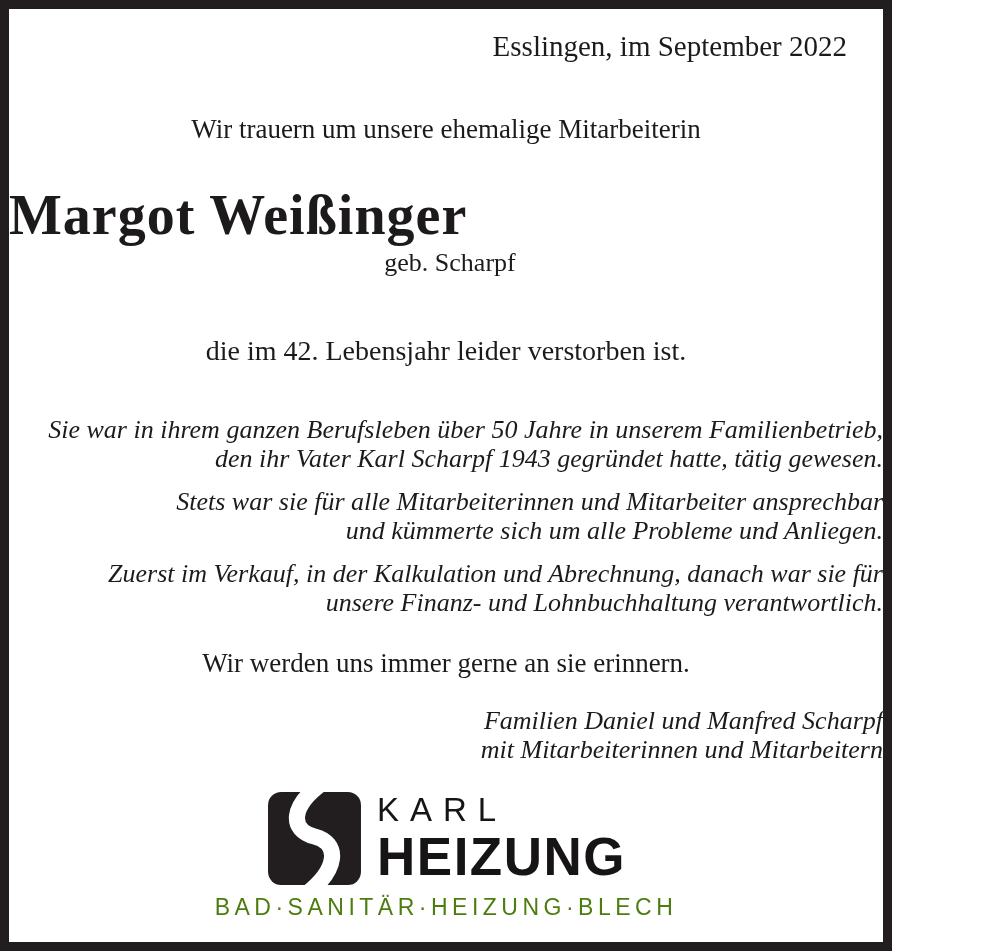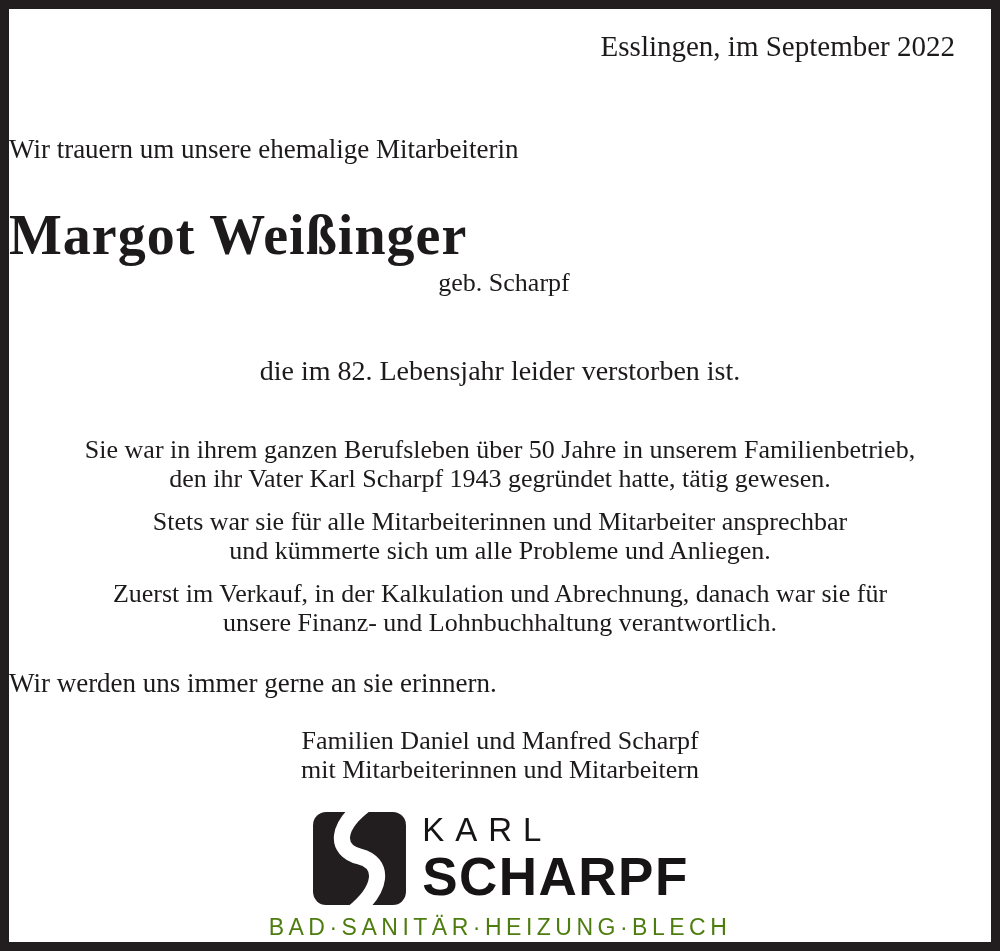--- a/index.html
+++ b/index.html
@@ -2,36 +2,37 @@
 <html><head>
 <meta charset="utf-8">
 <style>
   html, body {
     margin: 0;
     padding: 0;
     background: #ffffff;
   }
   .page {
     box-sizing: border-box;
-    width: 1000px;
+    width: 892px;
     height: 951px;
     background: #ffffff;
     border: 9px solid #221e1f;
     font-family: "Liberation Serif", serif;
     color: #1d1a1b;
     overflow: hidden;
   }
   .dateline {
     text-align: right;
     padding: 21px 36px 0 0;
     font-size: 29px;
     line-height: 33px;
   }
   .intro {
-    margin-top: 70px;
+    text-align: center;
+    margin-top: 50px;
     font-size: 27px;
     line-height: 33px;
   }
   .deceased-name {
     margin-top: 38px;
     font-size: 56px;
     line-height: 62px;
     font-weight: bold;
     letter-spacing: 1px;
   }
@@ -48,26 +49,28 @@
     font-size: 28px;
     line-height: 33px;
   }
   .paragraphs {
     margin-top: 48px;
   }
   .para {
     margin: 0 0 14px 0;
   }
   .line {
-    text-align: center;
+    text-align: right;
     font-size: 26px;
     line-height: 29px;
     white-space: nowrap;
+    font-style: italic;
   }
   .remembrance {
+    text-align: center;
     margin-top: 30px;
     font-size: 27px;
     line-height: 33px;
   }
   .signature {
     margin-top: 26px;
   }
   .logo {
     margin-top: 26px;
     display: flex;
@@ -118,21 +121,21 @@
 <div class="page">
 
   <div class="dateline">Esslingen, im September 2022</div>
 
   <div class="intro">Wir trauern um unsere ehemalige Mitarbeiterin</div>
 
   <div class="deceased-name">Margot Weißinger</div>
 
   <div class="birth-name">geb. Scharpf</div>
 
-  <div class="death-statement">die im 82. Lebensjahr leider verstorben ist.</div>
+  <div class="death-statement">die im 42. Lebensjahr leider verstorben ist.</div>
 
   <div class="paragraphs">
     <div class="para">
       <div class="line">Sie war in ihrem ganzen Berufsleben über 50 Jahre in unserem Familienbetrieb,</div>
       <div class="line">den ihr Vater Karl Scharpf 1943 gegründet hatte, tätig gewesen.</div>
     </div>
     <div class="para">
       <div class="line">Stets war sie für alle Mitarbeiterinnen und Mitarbeiter ansprechbar</div>
       <div class="line">und kümmerte sich um alle Probleme und Anliegen.</div>
     </div>
@@ -152,19 +155,19 @@
   <div class="logo">
     <div class="logo-row">
       <div class="logo-mark">
         <svg viewBox="0 0 96 96" xmlns="http://www.w3.org/2000/svg" aria-hidden="true">
           <rect x="2" y="2" width="92" height="92" rx="13" fill="#221e1f"></rect>
           <path d="M 60 -10 C 22 16 24 40 48 46 C 72 52 74 78 36 106" fill="none" stroke="#ffffff" stroke-width="16" stroke-linecap="butt"></path>
         </svg>
       </div>
       <div class="logo-text">
         <div class="logo-karl">KARL</div>
-        <div class="logo-scharpf">SCHARPF</div>
+        <div class="logo-scharpf">HEIZUNG</div>
       </div>
     </div>
     <div class="logo-tagline">BAD·SANITÄR·HEIZUNG·BLECH</div>
   </div>
 
 </div>
 
 </body></html>

